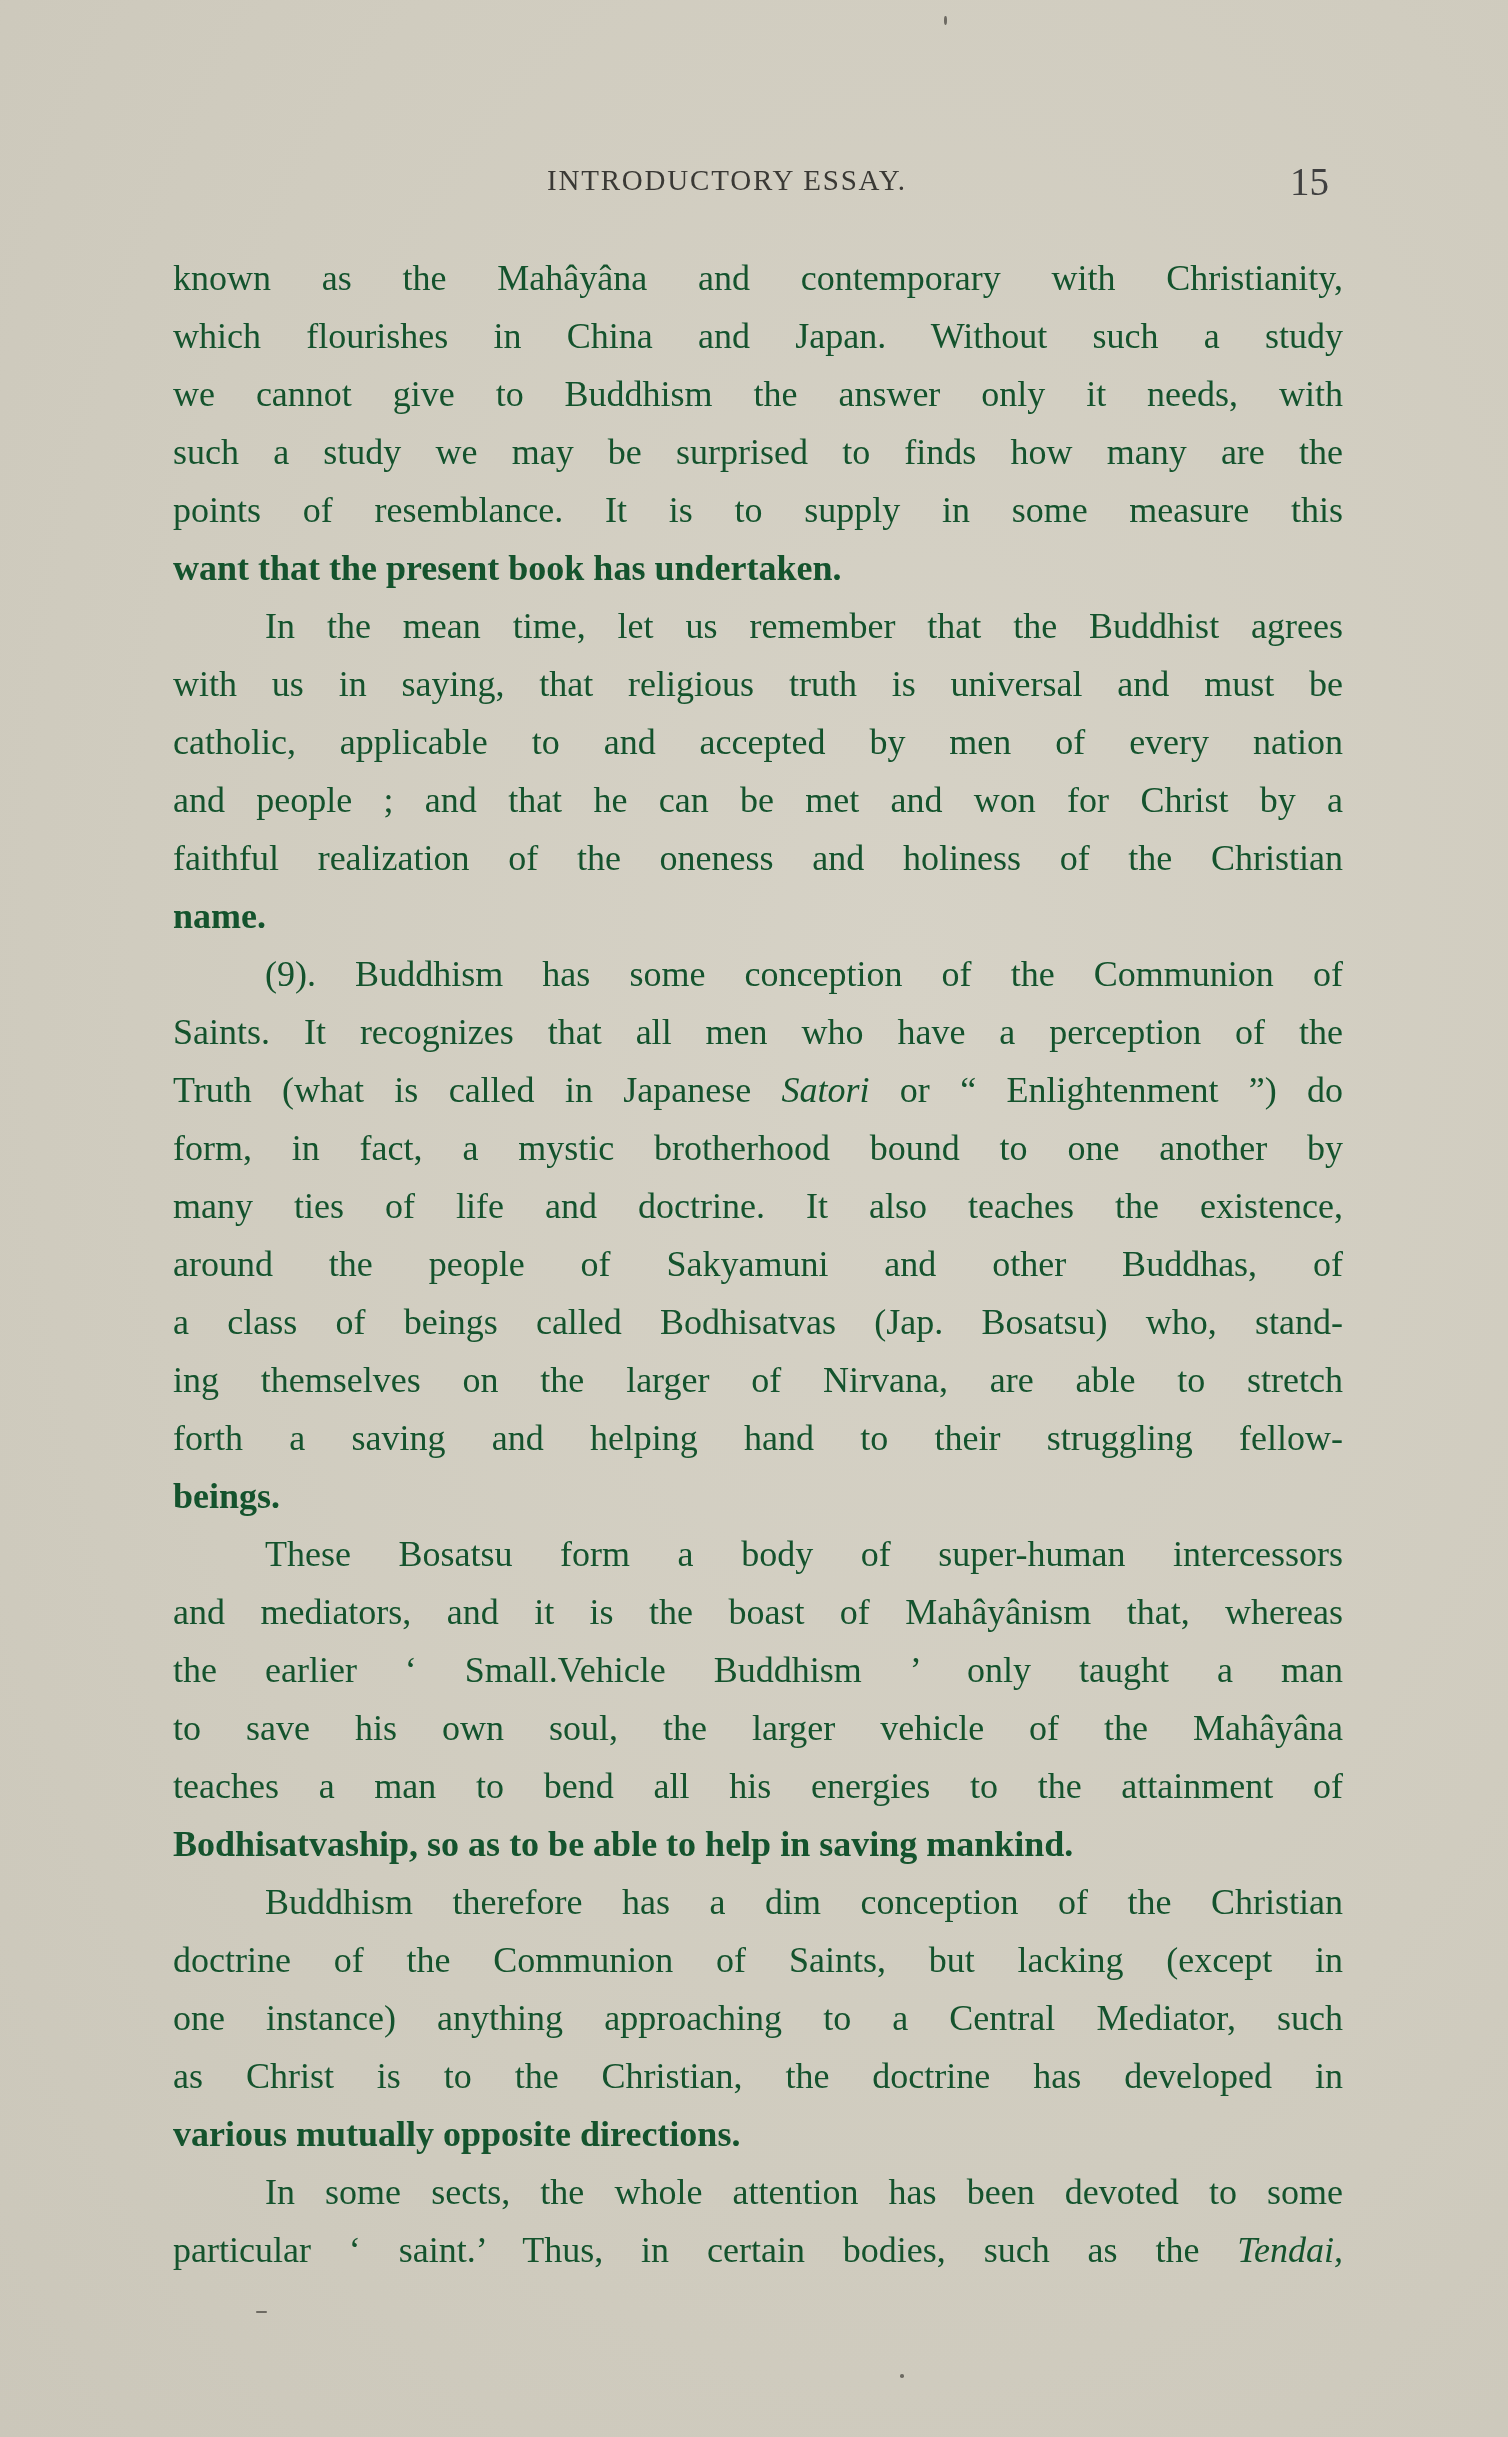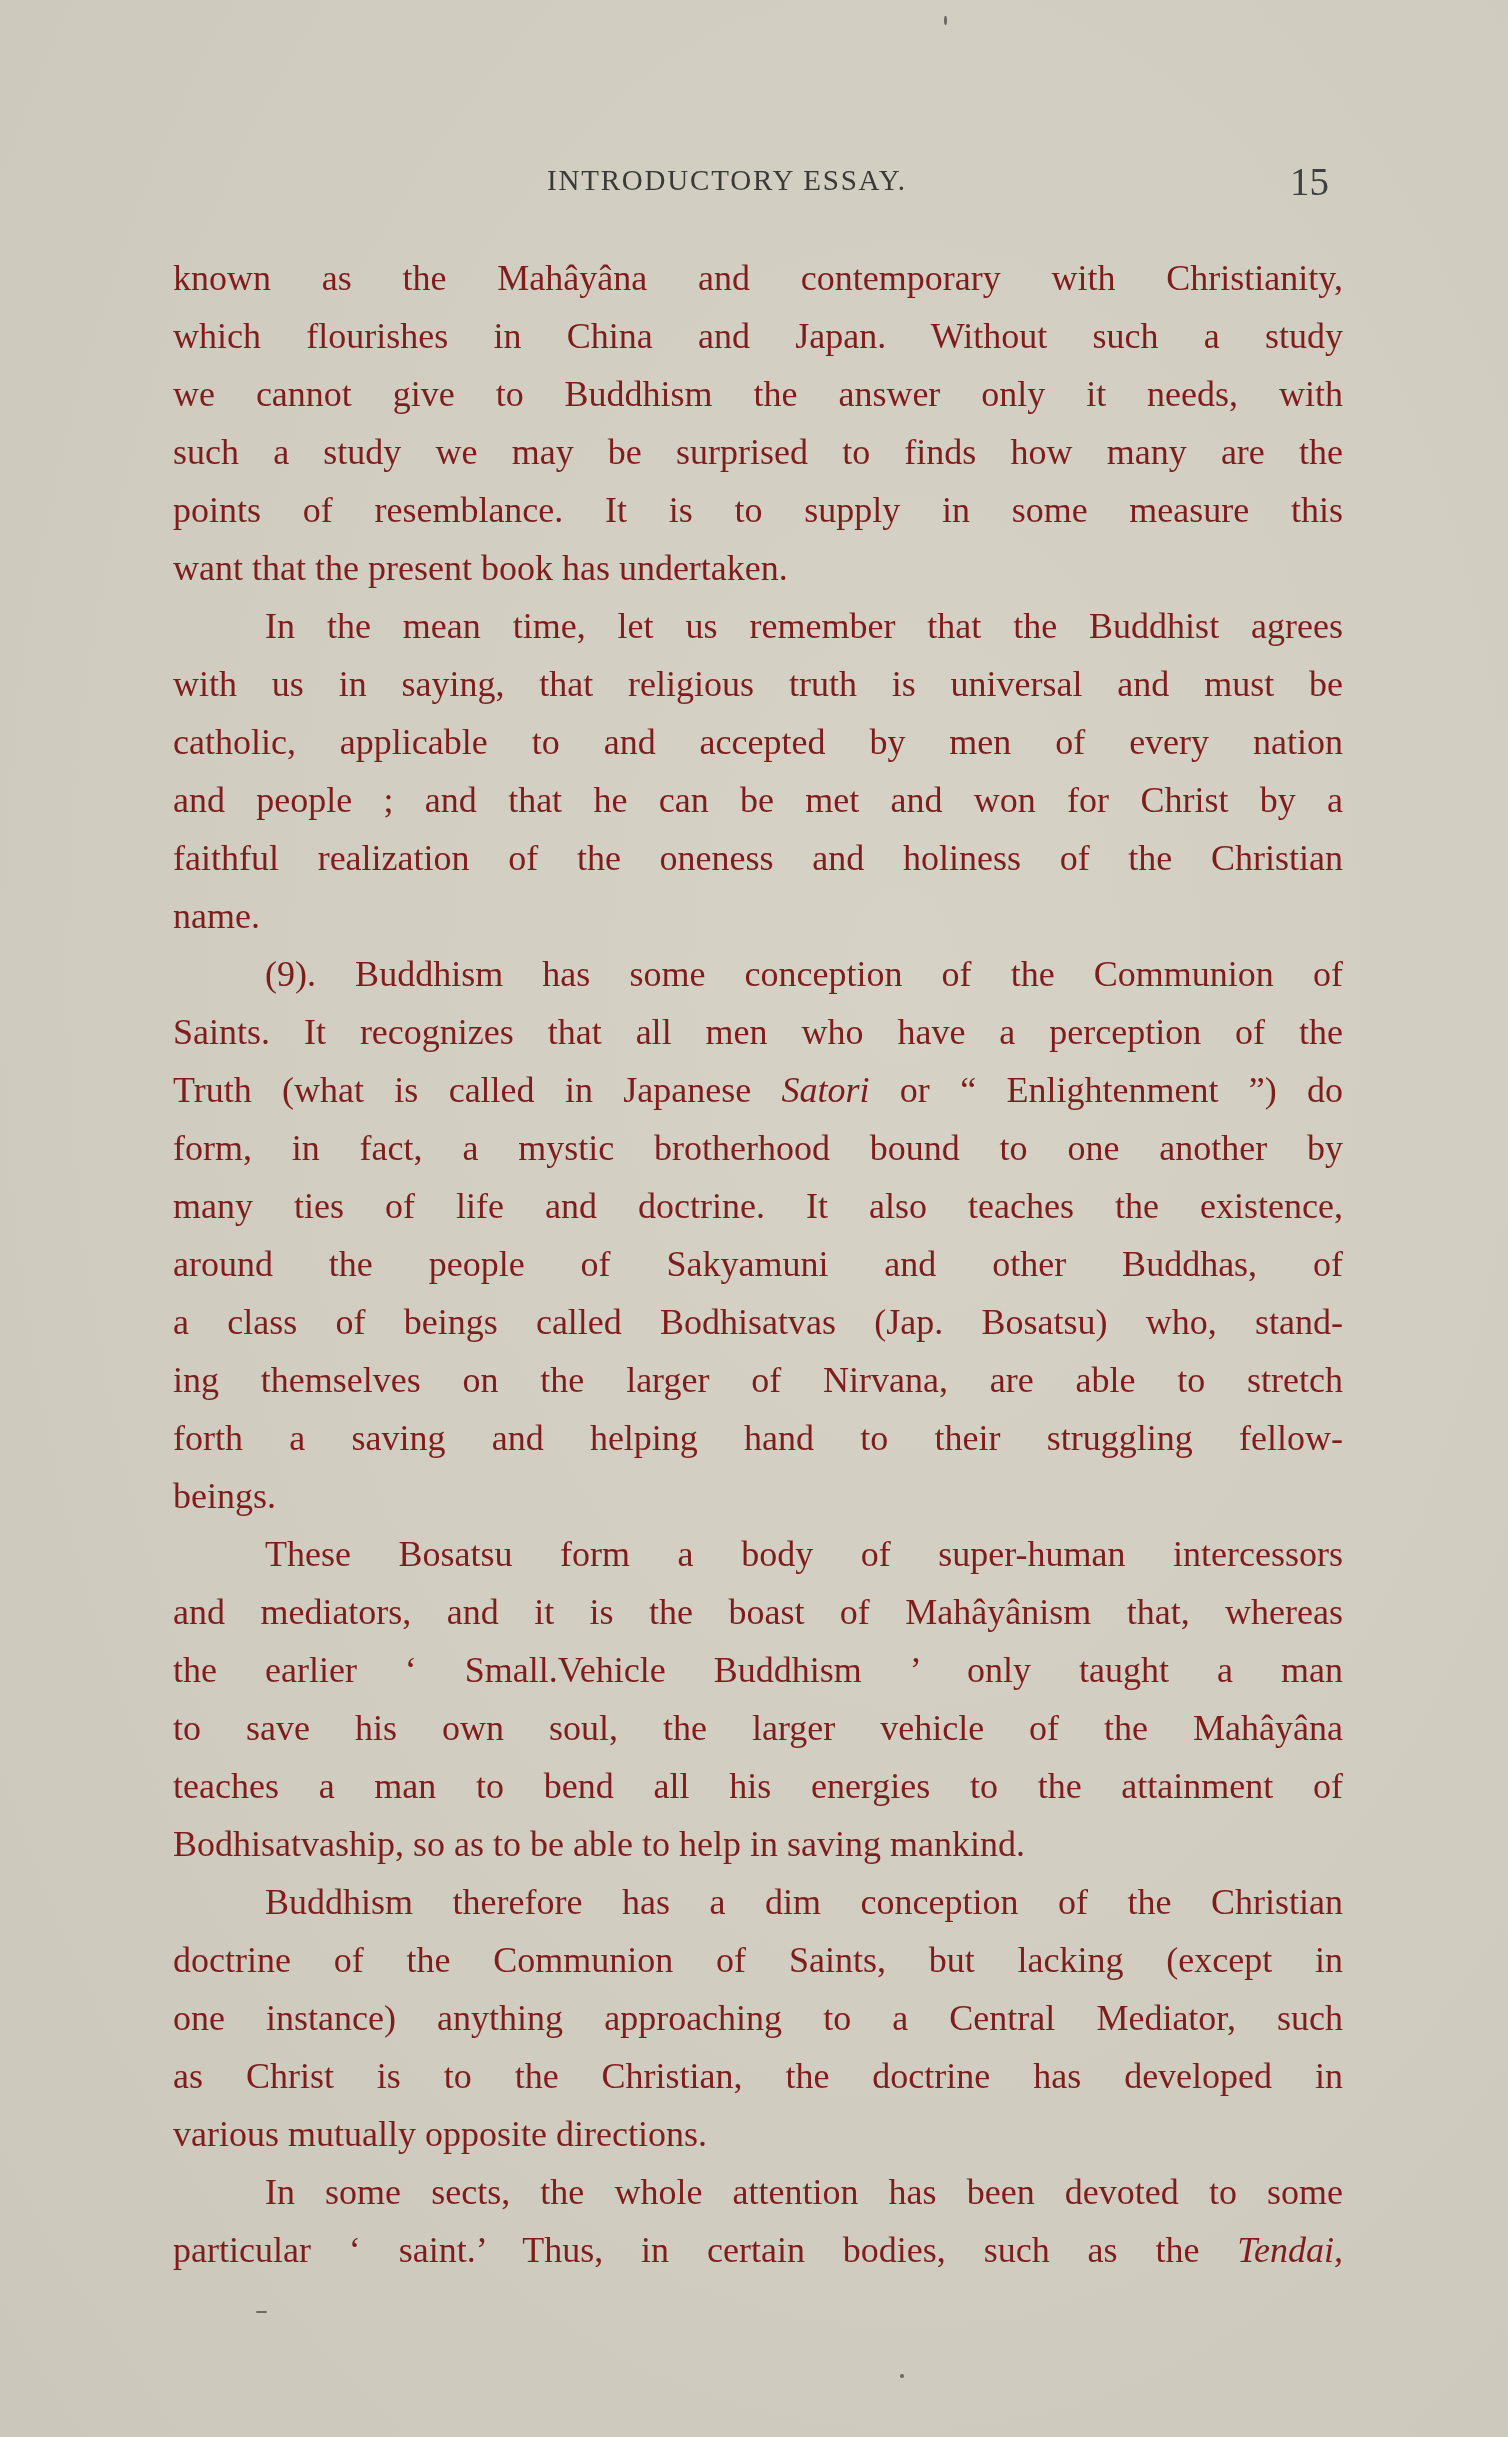--- a/index.html
+++ b/index.html
@@ -43,24 +43,25 @@
       top: 249px;
       width: 1170px;
     }
     .line {
       height: 58px;
       line-height: 58px;
       font-size: 36px;
       white-space: nowrap;
       text-align: justify;
       text-align-last: justify;
-      color: #7f1d1d;
+      color: #14532d;
     }
     .line.last {
       text-align-last: left;
+      font-weight: bold;
     }
     .line.indent {
       padding-left: 92px;
     }
     .line em {
       font-style: italic;
     }
     .speck {
       position: absolute;
       background: #6d6a62;

